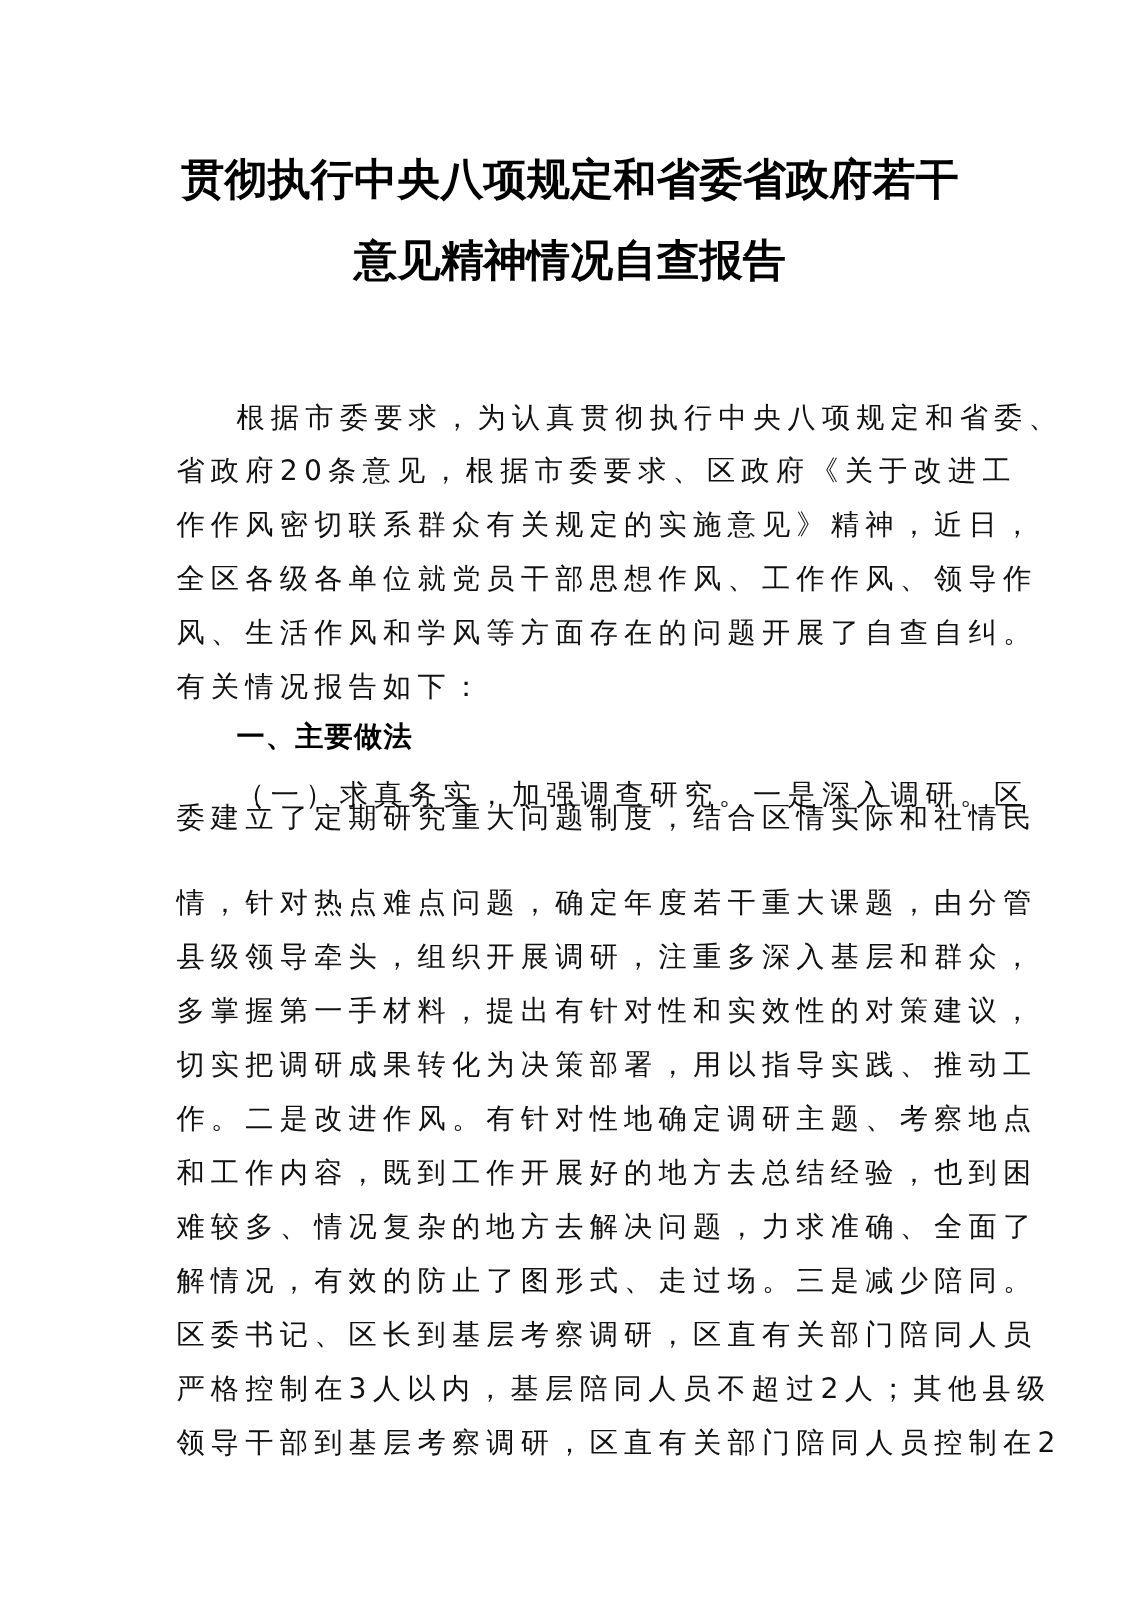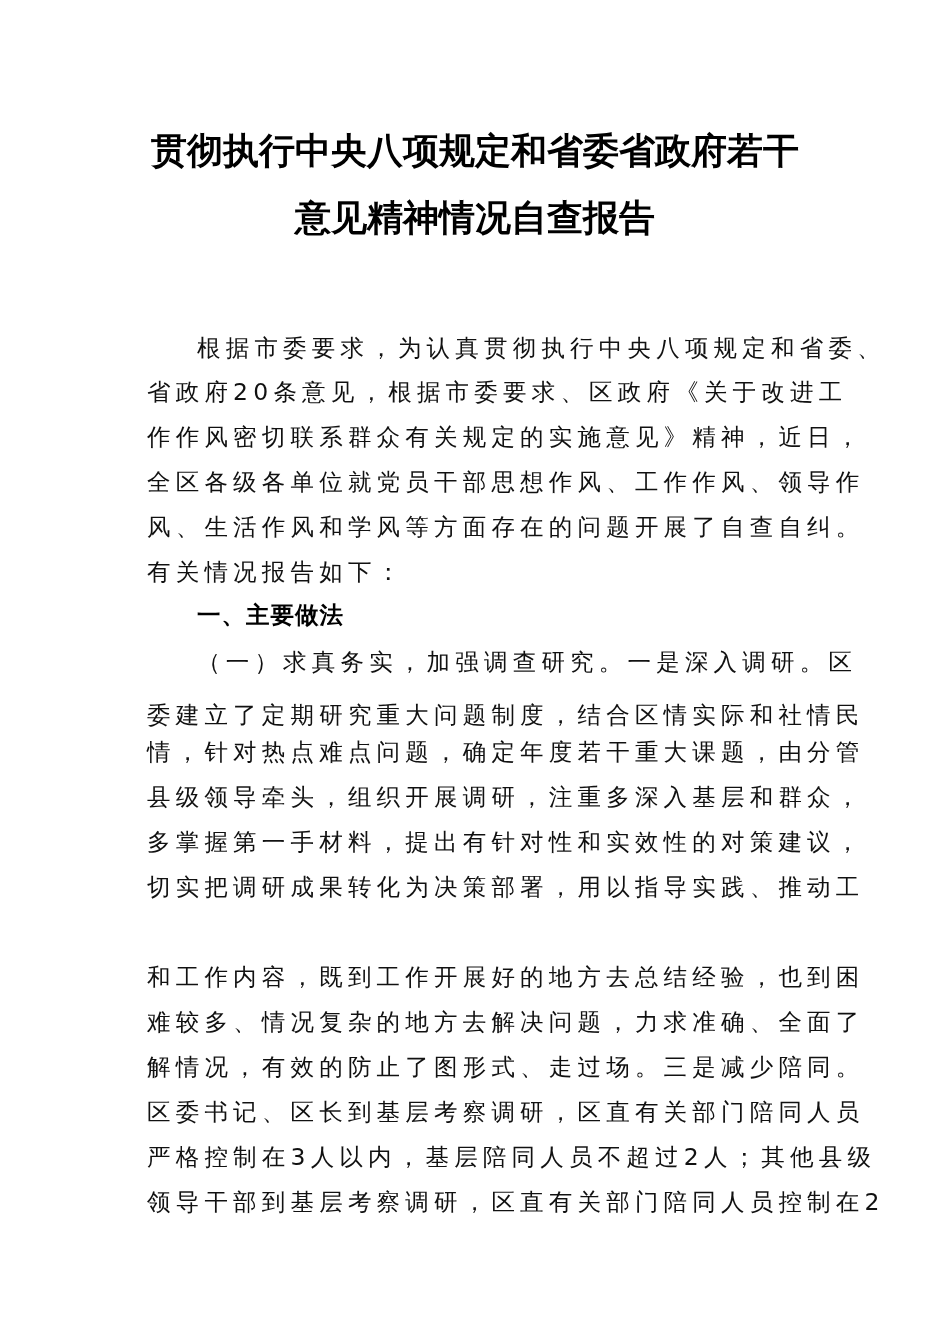--- a/index.html
+++ b/index.html
@@ -71,25 +71,26 @@
   <div class="body-line indent" style="top:333px">根据市委要求，为认真贯彻执行中央八项规定和省委、</div>
   <div class="body-line" style="top:377px">省政府20条意见，根据市委要求、区政府《关于改进工</div>
   <div class="body-line" style="top:422px">作作风密切联系群众有关规定的实施意见》精神，近日，</div>
   <div class="body-line" style="top:467px">全区各级各单位就党员干部思想作风、工作作风、领导作</div>
   <div class="body-line" style="top:512px">风、生活作风和学风等方面存在的问题开展了自查自纠。</div>
   <div class="body-line" style="top:557px">有关情况报告如下：</div>
 
   <div class="heading" style="top:602px">一、主要做法</div>
 
   <div class="body-line indent" style="top:647px">（一）求真务实，加强调查研究。一是深入调研。区</div>
-  <div class="body-line" style="top:700px">委建立了定期研究重大问题制度，结合区情实际和社情民</div>
+  <div class="body-line" style="top:666px">委建立了定期研究重大问题制度，结合区情实际和社情民</div>
   <div class="body-line" style="top:737px">情，针对热点难点问题，确定年度若干重大课题，由分管</div>
   <div class="body-line" style="top:782px">县级领导牵头，组织开展调研，注重多深入基层和群众，</div>
   <div class="body-line" style="top:827px">多掌握第一手材料，提出有针对性和实效性的对策建议，</div>
   <div class="body-line" style="top:872px">切实把调研成果转化为决策部署，用以指导实践、推动工</div>
+  <div class="body-line" style="top:917px">作。二是改进作风。有针对性地确定调研主题、考察地点</div>
   <div class="body-line" style="top:962px">和工作内容，既到工作开展好的地方去总结经验，也到困</div>
   <div class="body-line" style="top:1007px">难较多、情况复杂的地方去解决问题，力求准确、全面了</div>
   <div class="body-line" style="top:1052px">解情况，有效的防止了图形式、走过场。三是减少陪同。</div>
   <div class="body-line" style="top:1097px">区委书记、区长到基层考察调研，区直有关部门陪同人员</div>
   <div class="body-line" style="top:1142px">严格控制在3人以内，基层陪同人员不超过2人；其他县级</div>
   <div class="body-line" style="top:1187px">领导干部到基层考察调研，区直有关部门陪同人员控制在2</div>
 
 </div>
 
 </body></html>

